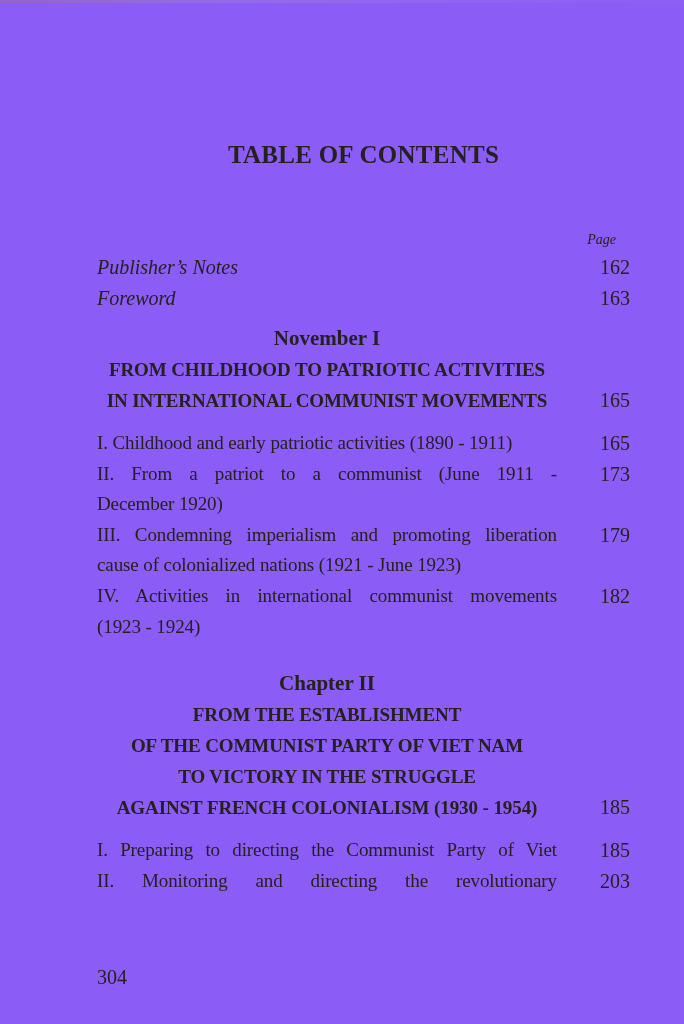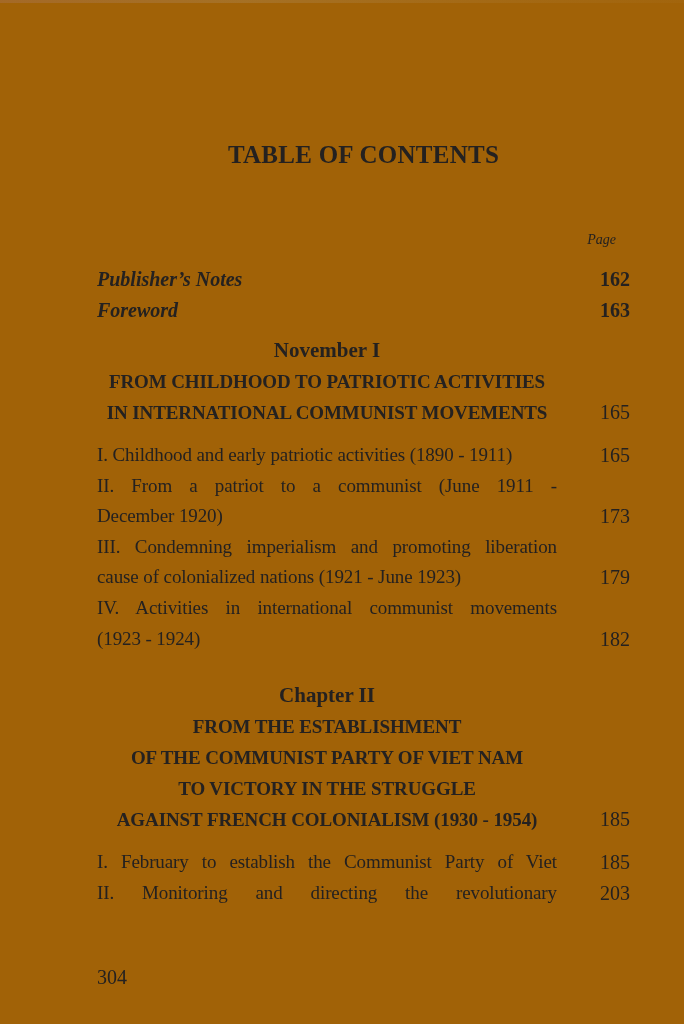--- a/index.html
+++ b/index.html
@@ -5,21 +5,21 @@
   html, body {
     margin: 0;
     padding: 0;
     background: #ffffff;
   }
   .page {
     position: relative;
     width: 684px;
     height: 1024px;
     margin: 0 auto;
-    background: #a16207;
+    background: #8b5cf6;
     font-family: "Liberation Serif", "DejaVu Serif", serif;
     color: #242120;
     overflow: hidden;
   }
   .scan-top-edge {
     position: absolute;
     top: 0; left: 0;
     width: 100%; height: 3px;
     background: linear-gradient(to right,
       rgba(170,120,100,0.35),
@@ -44,22 +44,21 @@
   }
   .page-col-label {
     margin-top: 58px;
     text-align: right;
     padding-right: 14px;
     font-style: italic;
     font-size: 14px;
     line-height: 24px;
   }
   .front-matter {
-    margin-top: 12px;
-    font-weight: bold;
+    margin-top: 0;
   }
   .fm-row {
     display: flex;
     justify-content: space-between;
     align-items: flex-end;
     line-height: 31px;
   }
   .fm-label {
     font-style: italic;
     font-size: 20px;
@@ -91,21 +90,20 @@
   .chapter-page {
     flex: 1;
     text-align: right;
     font-size: 20px;
     line-height: 31px;
     font-weight: normal;
   }
   .entries { margin-top: 12px; }
   .entry-row {
     display: flex;
-    align-items: flex-end;
     font-family: Liberation Serif, serif;
   }
   .entry-text {
     width: 460px;
     font-size: 19px;
     line-height: 30.6px;
     letter-spacing: -0.1px;
   }
   .entry-line { }
   .entry-line.justify {
@@ -197,21 +195,21 @@
               <div class="chapter-title-line">FROM THE ESTABLISHMENT</div>
               <div class="chapter-title-line">OF THE COMMUNIST PARTY OF VIET NAM</div>
               <div class="chapter-title-line">TO VICTORY IN THE STRUGGLE</div>
               <div class="chapter-title-line">AGAINST FRENCH COLONIALISM (1930 - 1954)</div>
             </div>
             <div class="chapter-page">185</div>
           </div>
           <div class="entries">
             <div class="entry-row">
               <div class="entry-text">
-                <div class="entry-line justify">I. February to establish the Communist Party of Viet</div>
+                <div class="entry-line justify">I. Preparing to directing the Communist Party of Viet</div>
               </div>
               <div class="entry-page">185</div>
             </div>
             <div class="entry-row">
               <div class="entry-text">
                 <div class="entry-line justify">II. Monitoring and directing the revolutionary</div>
               </div>
               <div class="entry-page">203</div>
             </div>
           </div>

